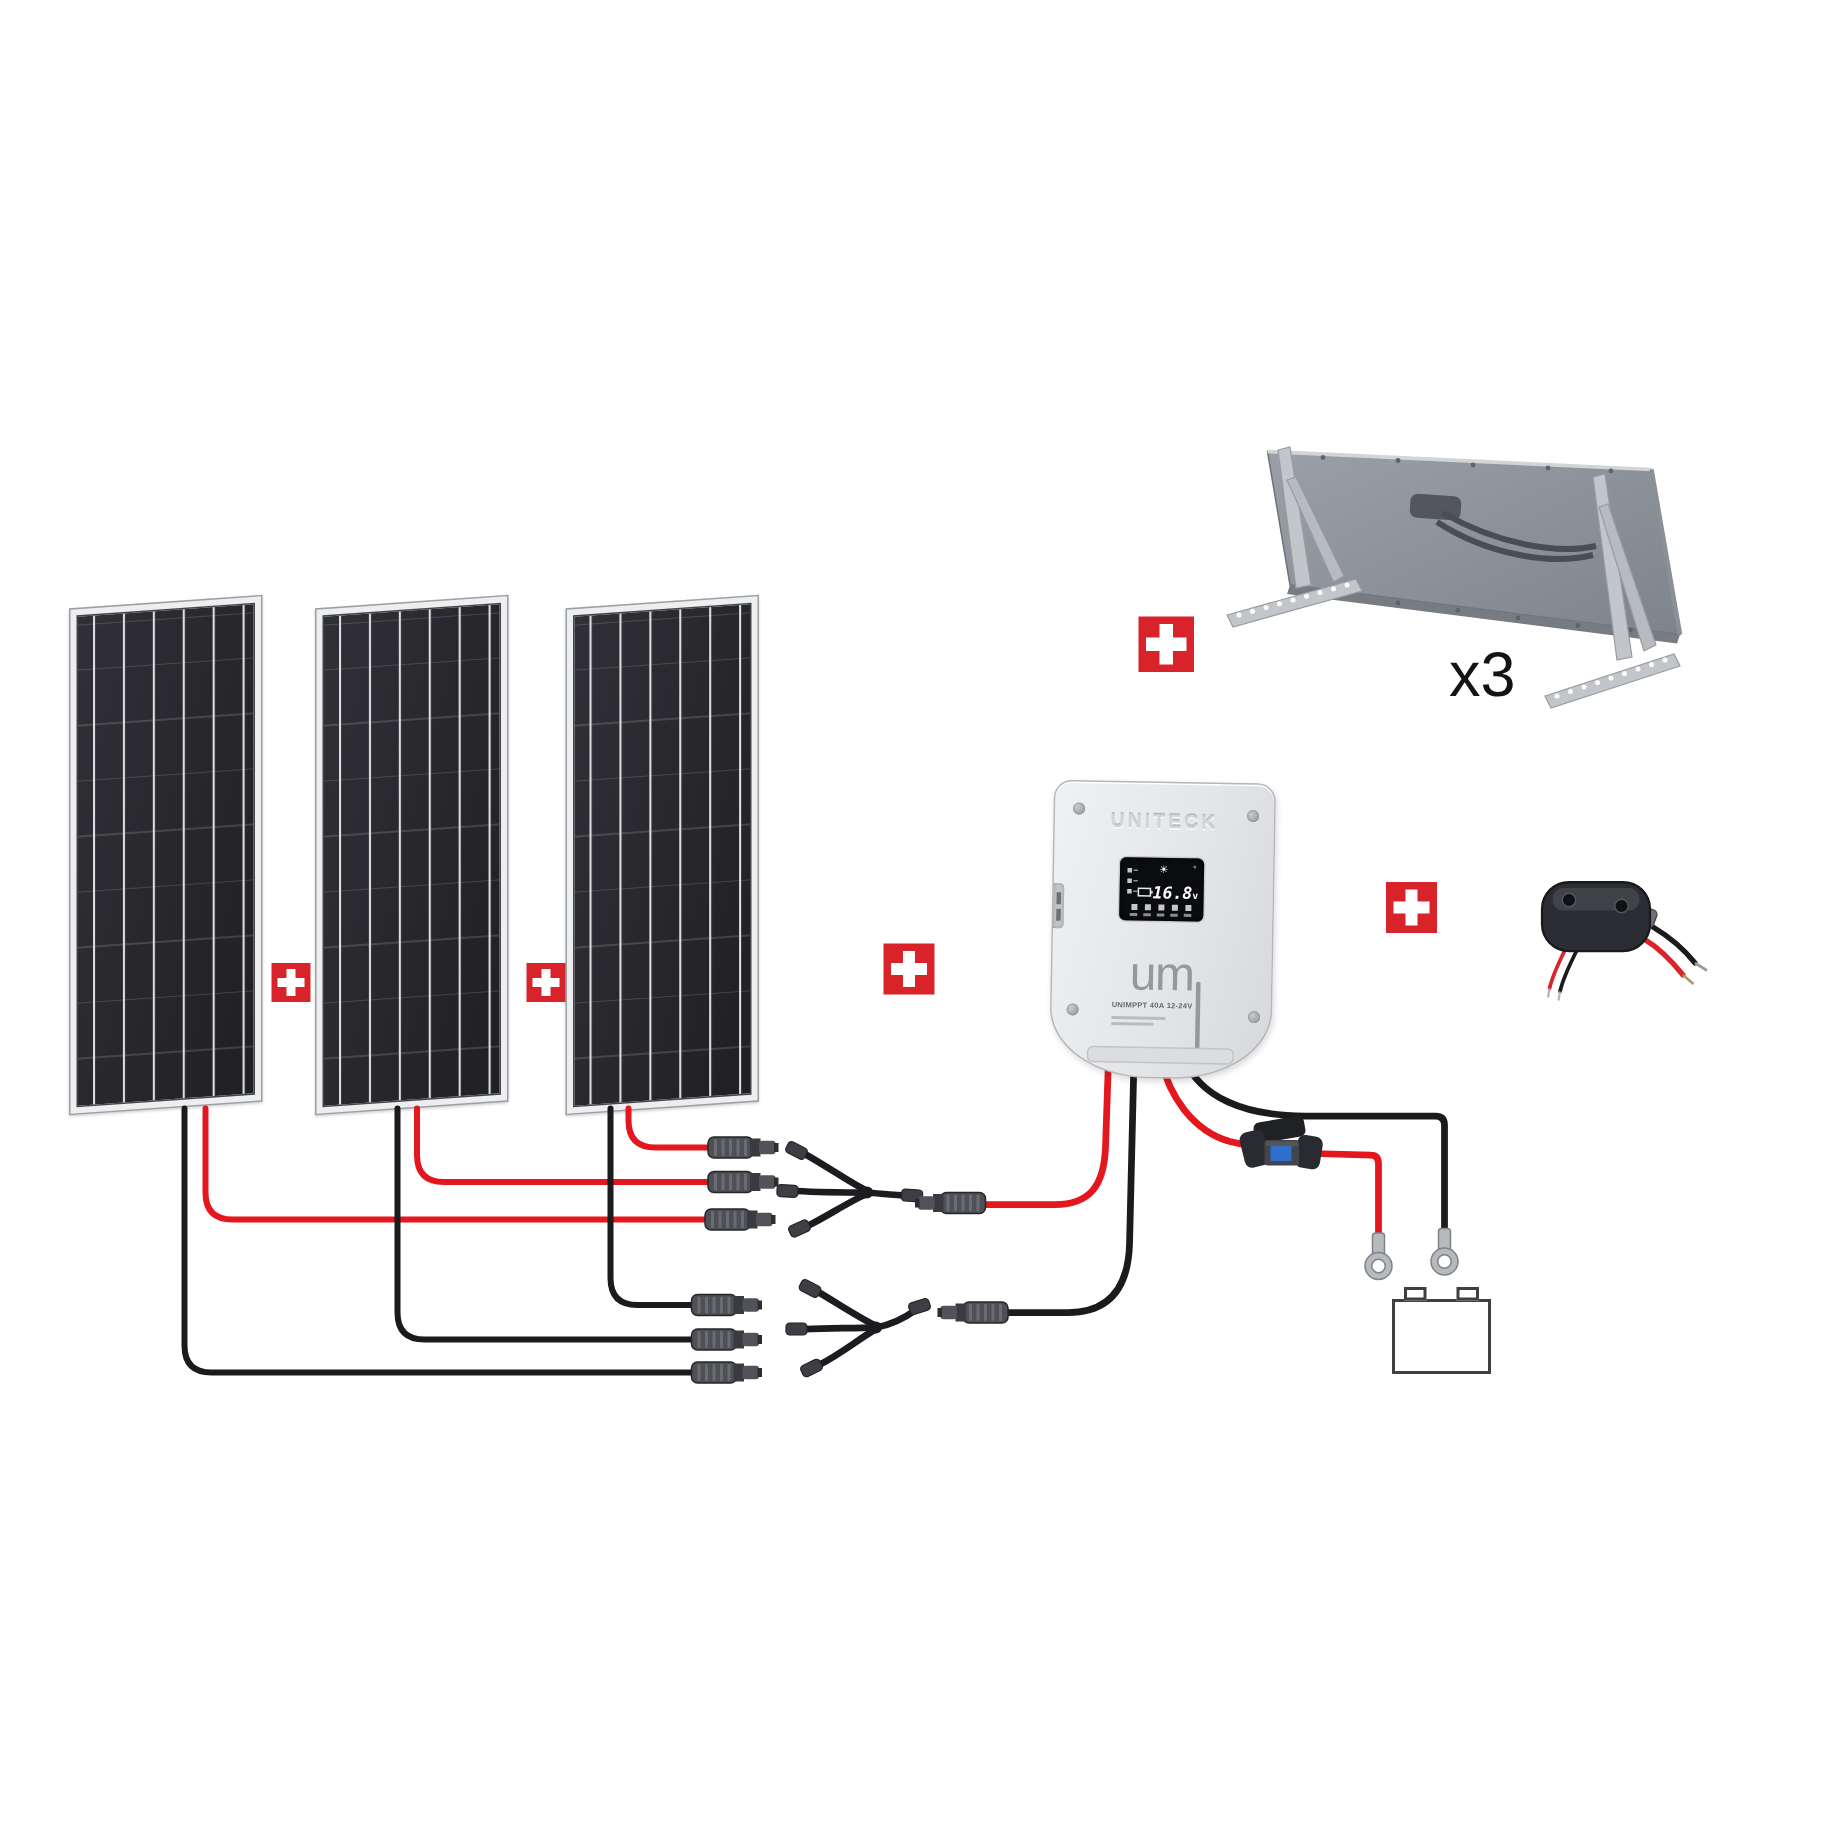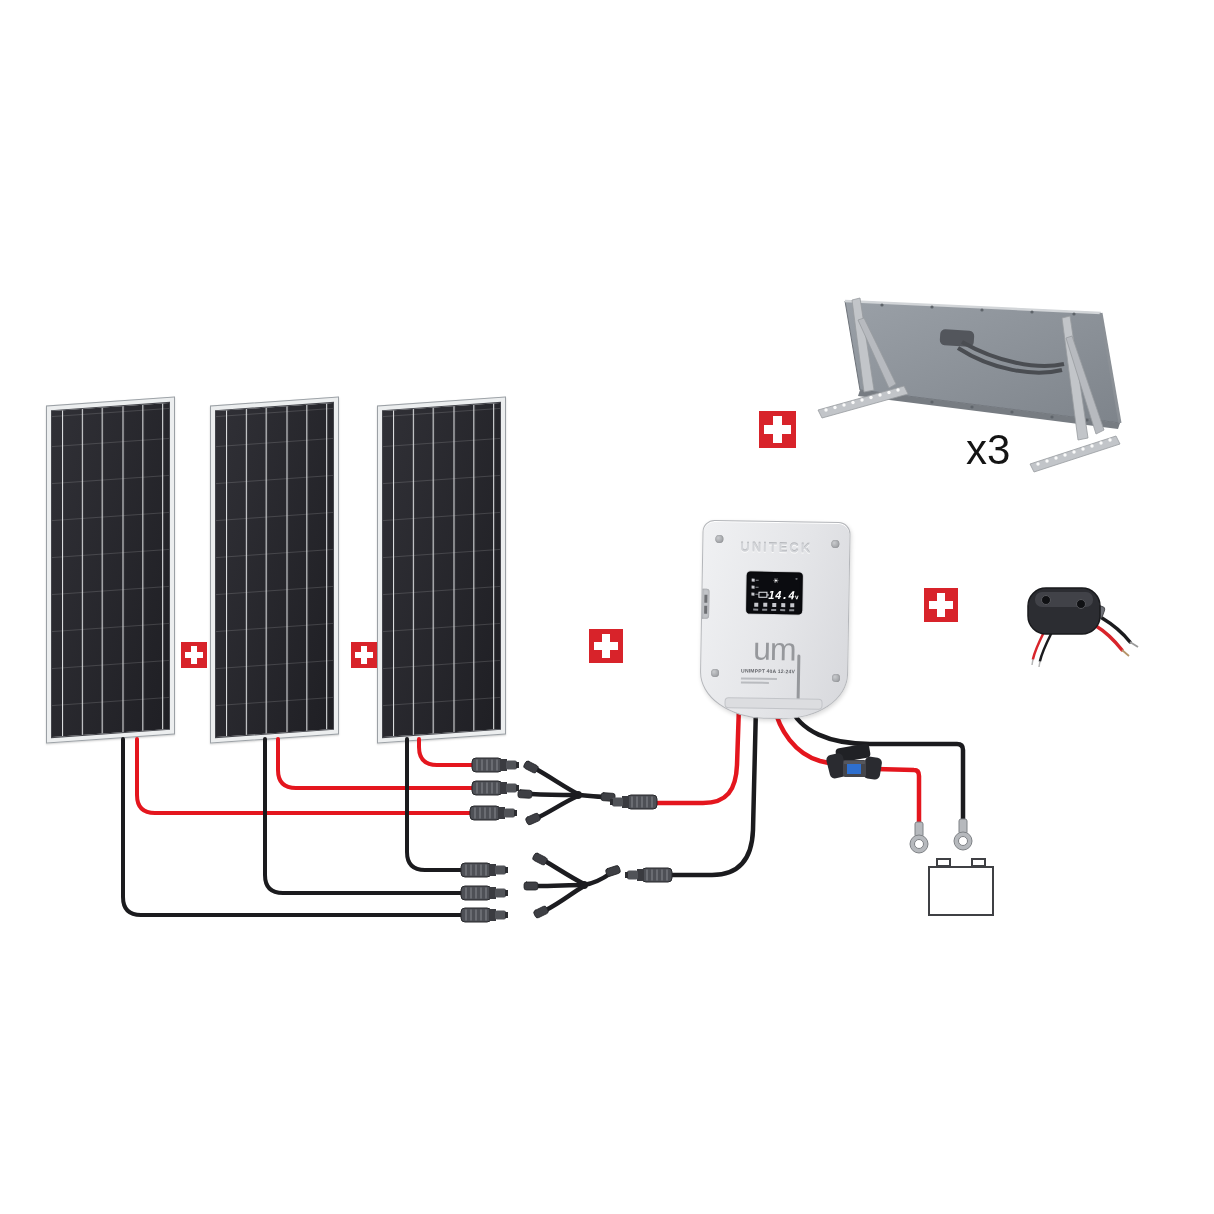--- a/index.html
+++ b/index.html
@@ -279,21 +279,21 @@
       <div class="d-dot" style="left:5px;top:7px;"></div>
         <div class="d-bar" style="left:9px;top:7.5px;width:3px;"></div>
       <div class="d-dot" style="left:5px;top:14px;"></div>
         <div class="d-bar" style="left:9px;top:14.5px;width:3px;"></div>
       <div class="d-dot" style="left:5px;top:21px;"></div>
         <div class="d-bar" style="left:9px;top:21.5px;width:3px;"></div>
       <div class="d-batt"></div>
       <div class="d-sun">☀</div>
       <div class="d-deg">°</div>
       <div class="d-volts">
-        <span>14.4</span><span class="d-unit">v</span>
+        <span>16.8</span><span class="d-unit">v</span>
       </div>
       <div class="d-dot" style="left:8px;top:31px;width:3.5px;height:3.5px;"></div>
         <div class="d-bar" style="left:7px;top:37px;width:5px;"></div>
       <div class="d-dot" style="left:17px;top:31px;width:3.5px;height:3.5px;"></div>
         <div class="d-bar" style="left:16px;top:37px;width:5px;"></div>
       <div class="d-dot" style="left:26px;top:31px;width:3.5px;height:3.5px;"></div>
         <div class="d-bar" style="left:25px;top:37px;width:5px;"></div>
       <div class="d-dot" style="left:35px;top:31px;width:3.5px;height:3.5px;"></div>
         <div class="d-bar" style="left:34px;top:37px;width:5px;"></div>
       <div class="d-dot" style="left:44px;top:31px;width:3.5px;height:3.5px;"></div>

